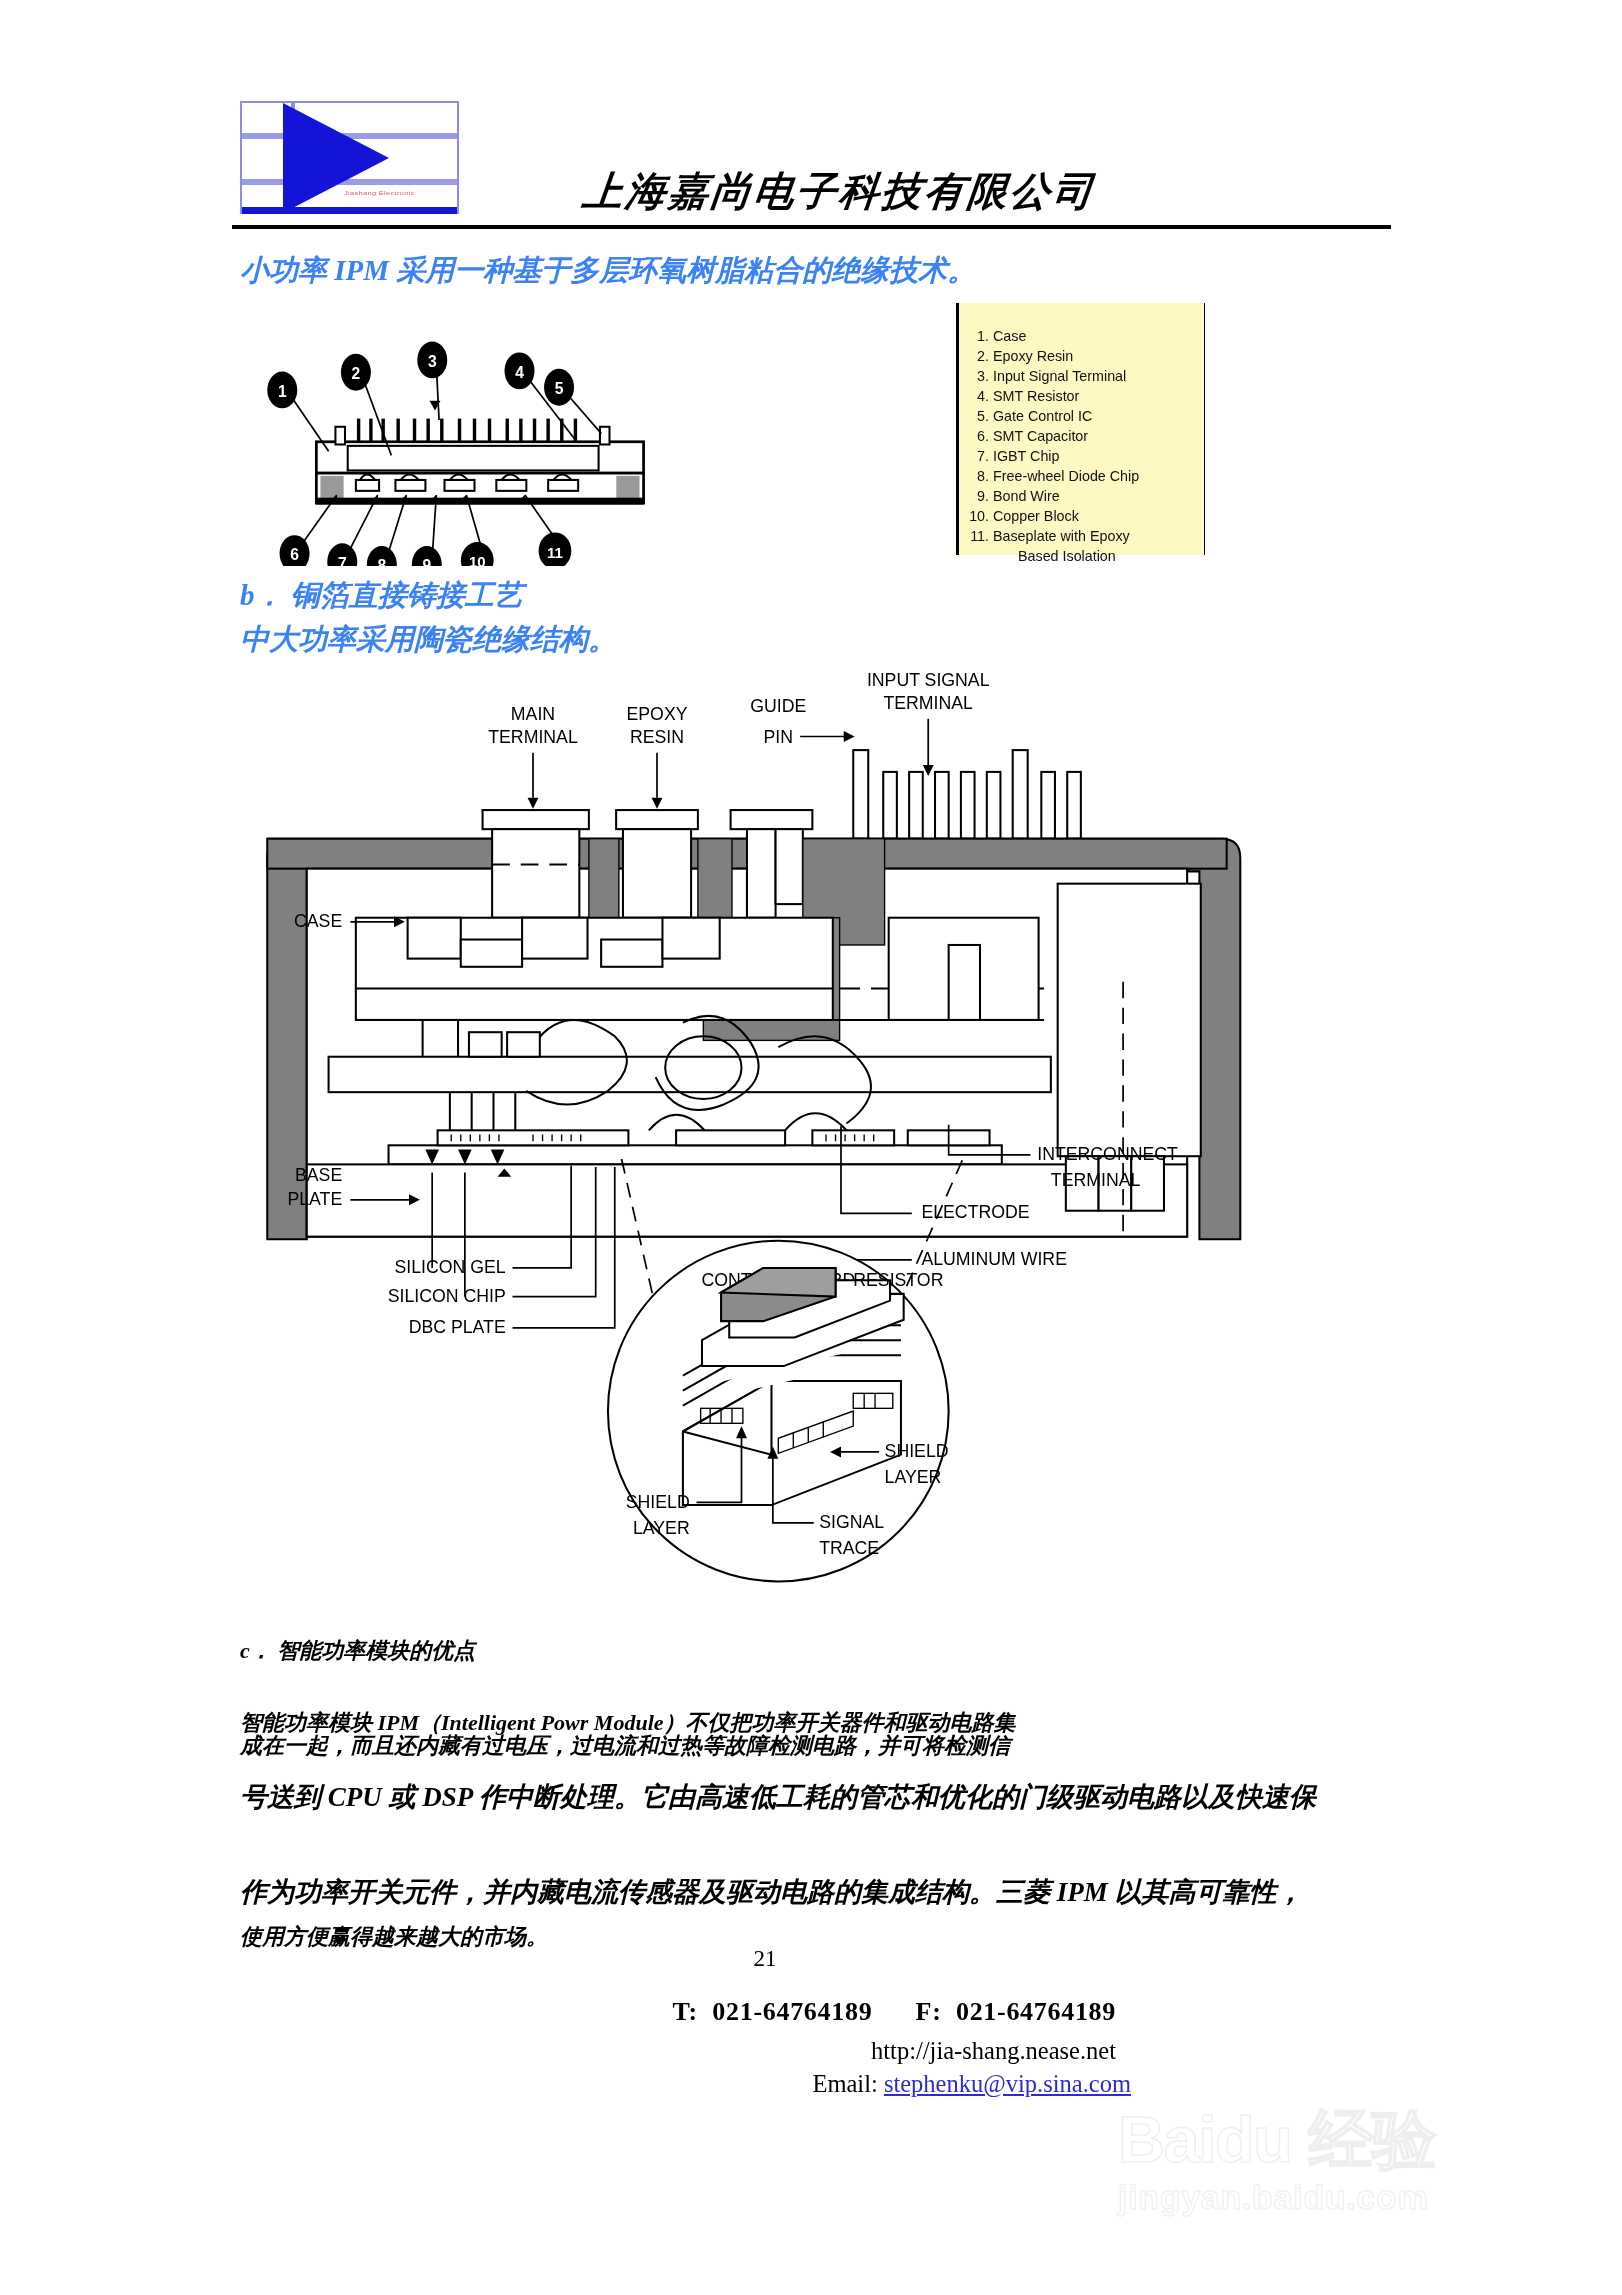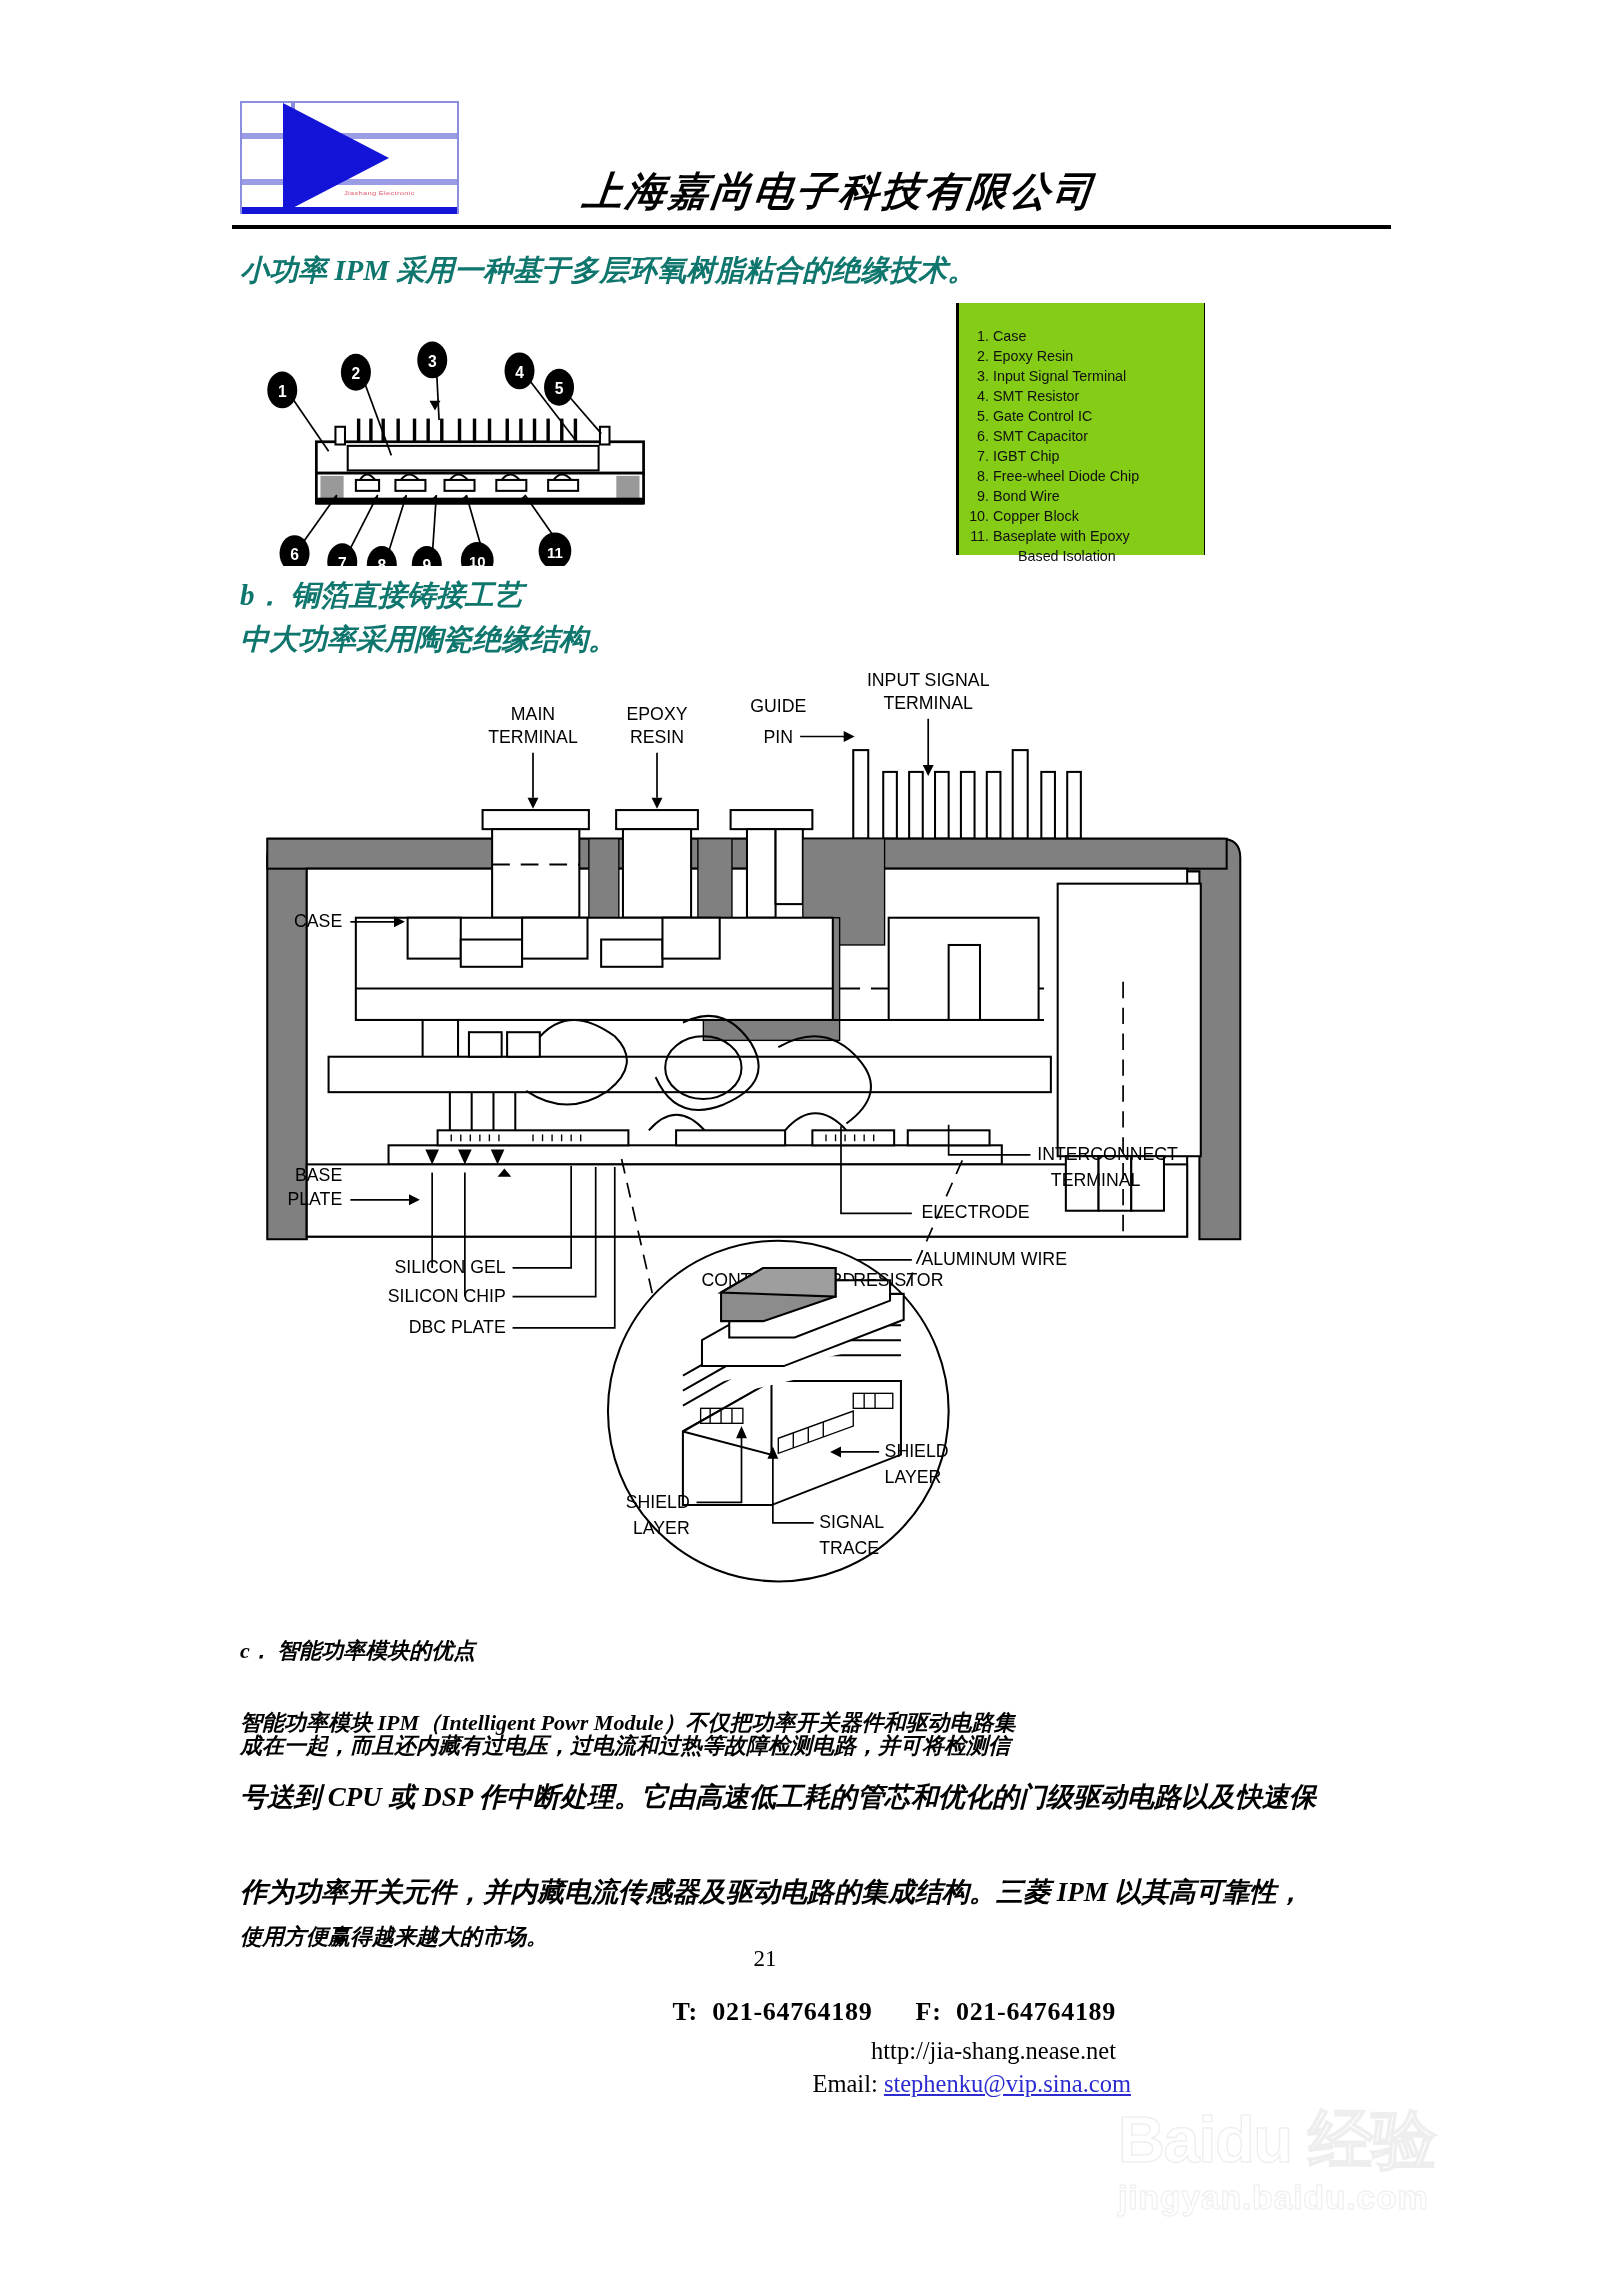--- a/index.html
+++ b/index.html
@@ -25,30 +25,30 @@
   .logo-redtext{position:absolute;left:102px;top:86px;font-size:7.5px;color:#e05a6a;
         font-family:"Liberation Sans",sans-serif;letter-spacing:0.3px;
         transform:scaleY(.8);white-space:nowrap;}
   .company-name{position:absolute;left:583px;top:164px;font-size:40px;color:#000;
         font-family:"Liberation Serif",serif;font-weight:bold;font-style:italic;
         letter-spacing:2.7px;white-space:nowrap;transform:skewX(-6deg);}
   .header-rule{position:absolute;left:232px;top:225px;width:1159px;height:4.1px;background:#000;}
 
   
   .cn-line{position:absolute;font-family:"Liberation Serif",serif;
-           font-style:italic;font-weight:bold;color:#0f766e;white-space:nowrap;}
+           font-style:italic;font-weight:bold;color:#3b82f6;white-space:nowrap;}
   .sec-b1{left:240px;top:576px;font-size:29px;font-style:italic;font-weight:bold;}
   .sec-b2{left:240px;top:620px;font-size:29px;}
   .lead-line{left:240px;top:251px;font-size:29px;}
 
   
   .fig1{position:absolute;left:240px;top:293px;width:913px;height:273px;}
   .fig1 svg{display:block;}
   .legend1{position:absolute;left:716px;top:10.2px;width:245px;height:252px;
-           background:#84cc16;border-left:3.4px solid #000;border-right:1.4px solid #000;}
+           background:#fef9c3;border-left:3.4px solid #000;border-right:1.4px solid #000;}
   .legend1 ol{margin:0;padding:23px 0 0 0;list-style:none;}
   .legend1 li{font-family:"Liberation Sans",sans-serif;font-size:14.3px;color:#111;
               line-height:20px;padding-left:31px;white-space:nowrap;}
   .legend1 li span.num{display:inline-block;width:26px;text-align:right;margin-left:-27px;}
   .legend1 li.cont{padding-left:59px;}
 
   
   .fig2{position:absolute;left:240px;top:668px;width:1172px;height:941px;}
 
   

